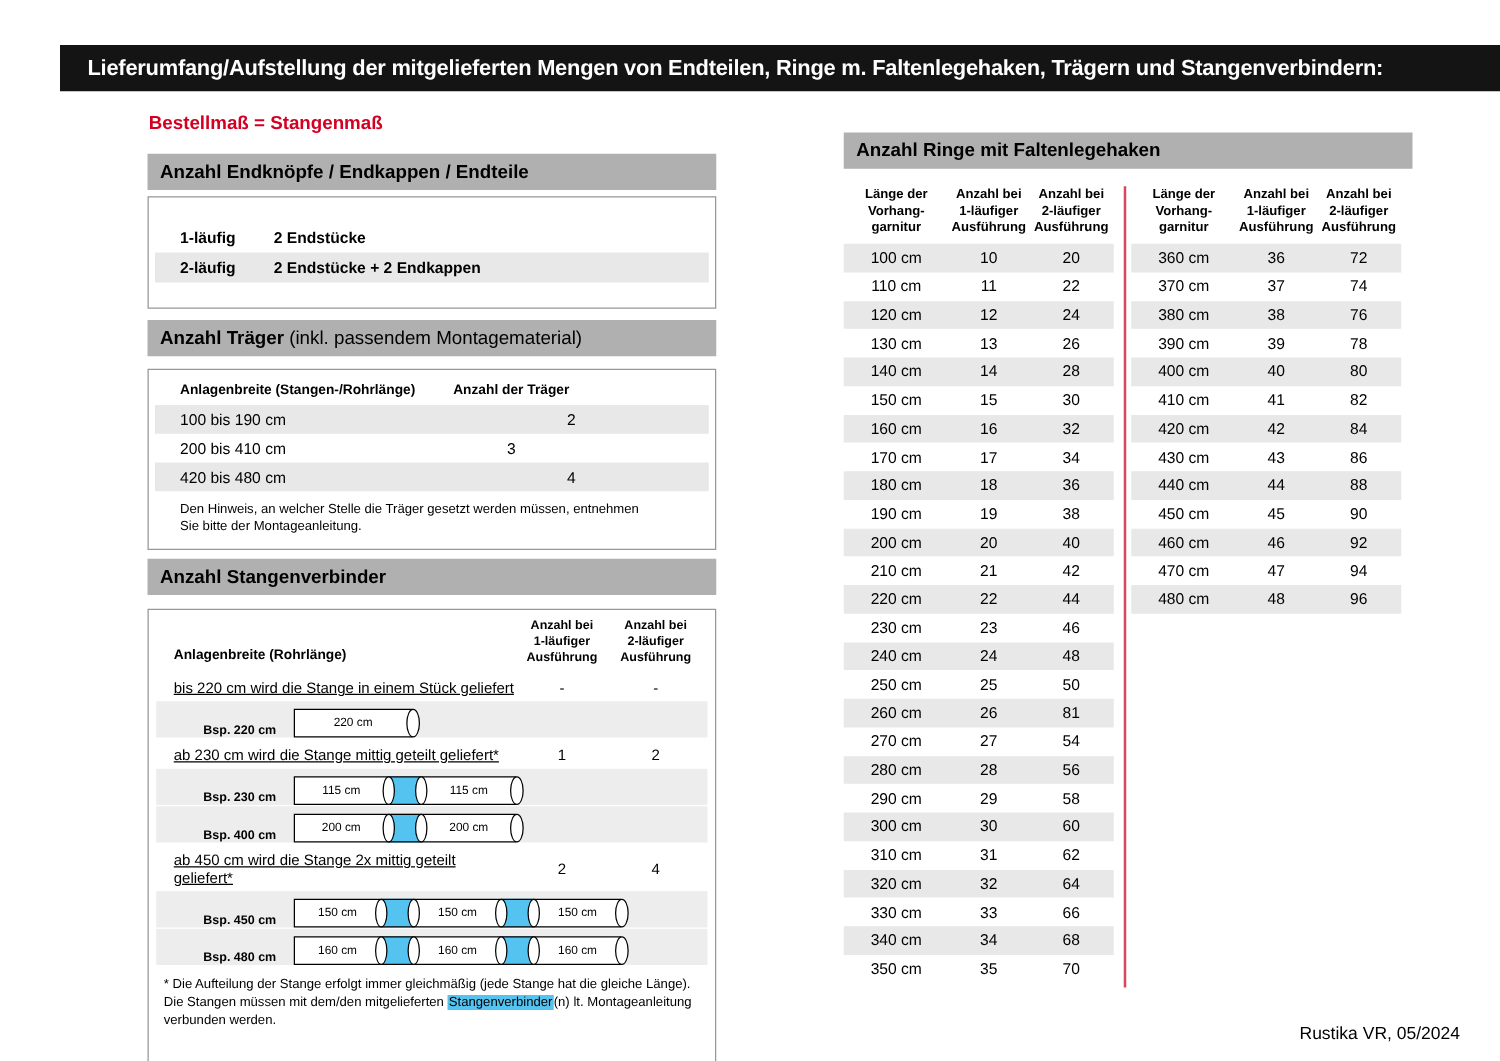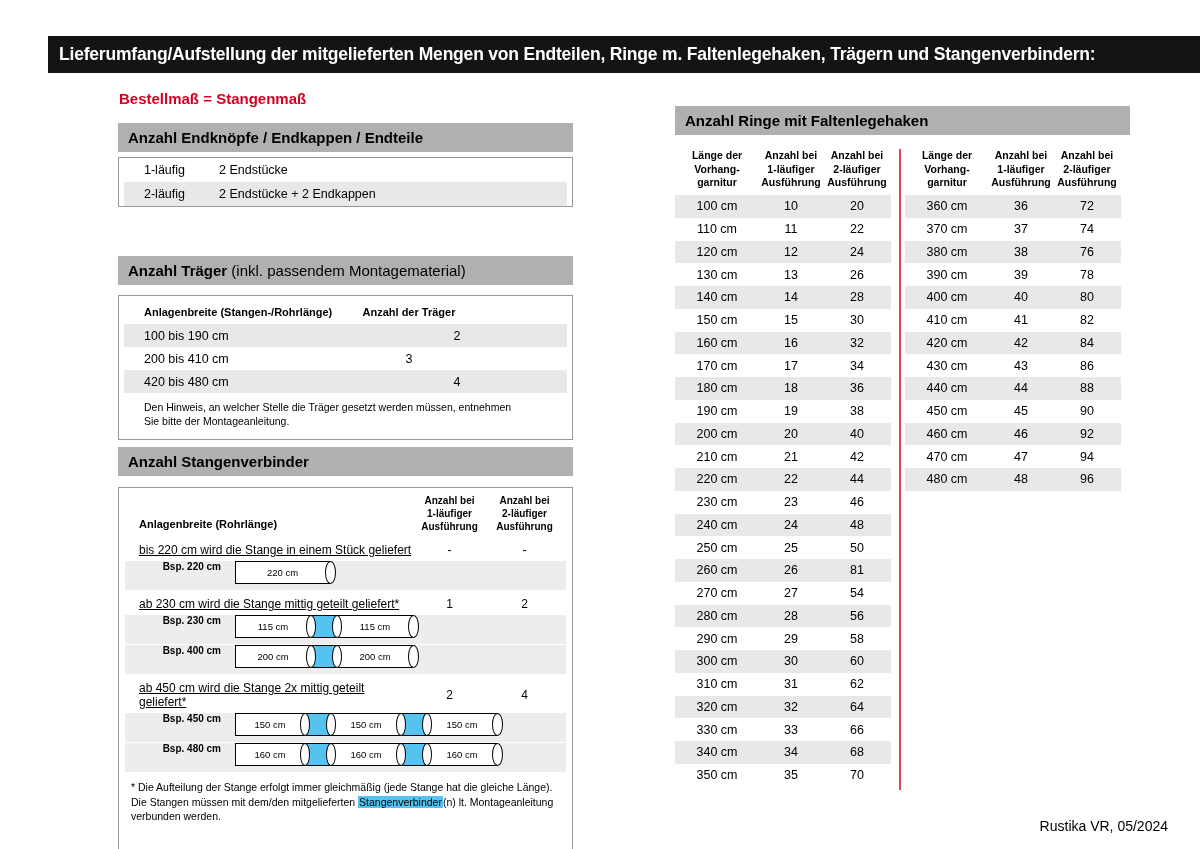--- a/index.html
+++ b/index.html
@@ -6,21 +6,21 @@
   html, body { margin: 0; padding: 0; }
   body {
     width: 1200px; height: 849px; position: relative;
     background: #ffffff; color: #000;
     font-family: "Liberation Sans", sans-serif;
     overflow: hidden;
   }
   .topbar {
     position: absolute; left: 48px; top: 36px; width: 1152px; height: 37px;
     background: #141414; color: #fff; font-weight: bold; font-size: 17.5px;
-    display: flex; align-items: center; padding-left: 11px; letter-spacing: -0.2px;
+    display: flex; align-items: center; padding-left: 22px; letter-spacing: -0.2px;
   }
   .red-note {
     position: absolute; left: 119px; top: 90px;
     color: var(--accent-red, #d40022); font-weight: bold; font-size: 15px;
   }
   .graybar {
     position: absolute; width: 455px; height: 29px;
     background: var(--bar-gray, #b0b0b0);
     display: flex; align-items: center; padding-left: 10px; font-size: 15px;
   }
@@ -29,21 +29,21 @@
   .bar1 { left: 118px; top: 123px; font-weight: bold; }
   .bar2 { left: 118px; top: 256px; }
   .bar3 { left: 118px; top: 447px; font-weight: bold; }
   .bar4 { left: 675px; top: 106px; width: 455px; font-weight: bold; }
 
   .box {
     position: absolute; left: 118px; width: 455px;
     background: #fff; border: 1px solid #979797;
   }
   
-  .box1 { top: 157px; padding: 0 5px; }
+  .box1 { top: 157px; padding: 20px 5px; font-weight: bold; }
   .et-row { height: 24px; display: flex; align-items: center; font-size: 12.5px; }
   .et-row.shaded { background: var(--row-shade, #e8e8e8); }
   .et-c1 { width: 95px; padding-left: 20px; }
   .et-c2 { flex: 1; }
 
   
   .box2 { top: 295px; padding: 4px 5px 10px; }
   .t-head { display: flex; align-items: center; height: 24px; font-size: 11px; font-weight: bold; }
   .t-c1 { width: 225px; padding-left: 20px; }
   .t-c2 { width: 120px; text-align: center; }
@@ -55,21 +55,21 @@
   .box3 { top: 487px; min-height: 313px; padding: 4px 0 8px; }
   .v-head { display: flex; padding: 2px 10px 4px 0; }
   .v-main { flex: 1; padding-left: 20px; font-weight: bold; font-size: 11px;
             display: flex; align-items: flex-end; padding-bottom: 3px; }
   .v-col { width: 75px; text-align: center; }
   .v-head .v-col { font-weight: bold; font-size: 10px; line-height: 1.3; }
   .v-textrow { display: flex; align-items: center; padding: 6px 10px 3px 0; font-size: 12px; }
   .v-textrow .v-text { flex: 1; padding-left: 20px; text-decoration: underline; }
   .v-example {
     background: var(--example-gray, #ededed); margin: 1px 6px; height: 29px;
-    display: flex; align-items: flex-start;
+    display: flex; align-items: flex-end;
   }
   .bsp-label { width: 96px; text-align: right; font-weight: bold; font-size: 10px; }
   .rod { display: flex; align-items: center; margin-left: 14px; }
   .rod-seg {
     height: 23px; border: 1.5px solid #000; background: #fff;
     display: flex; align-items: center; justify-content: center; font-size: 9.5px;
   }
   .rod-ell {
     width: 10px; height: 23px; border: 1.5px solid #000; border-radius: 50%;
     background: #fff; margin: 0 -5px; position: relative; z-index: 2;

